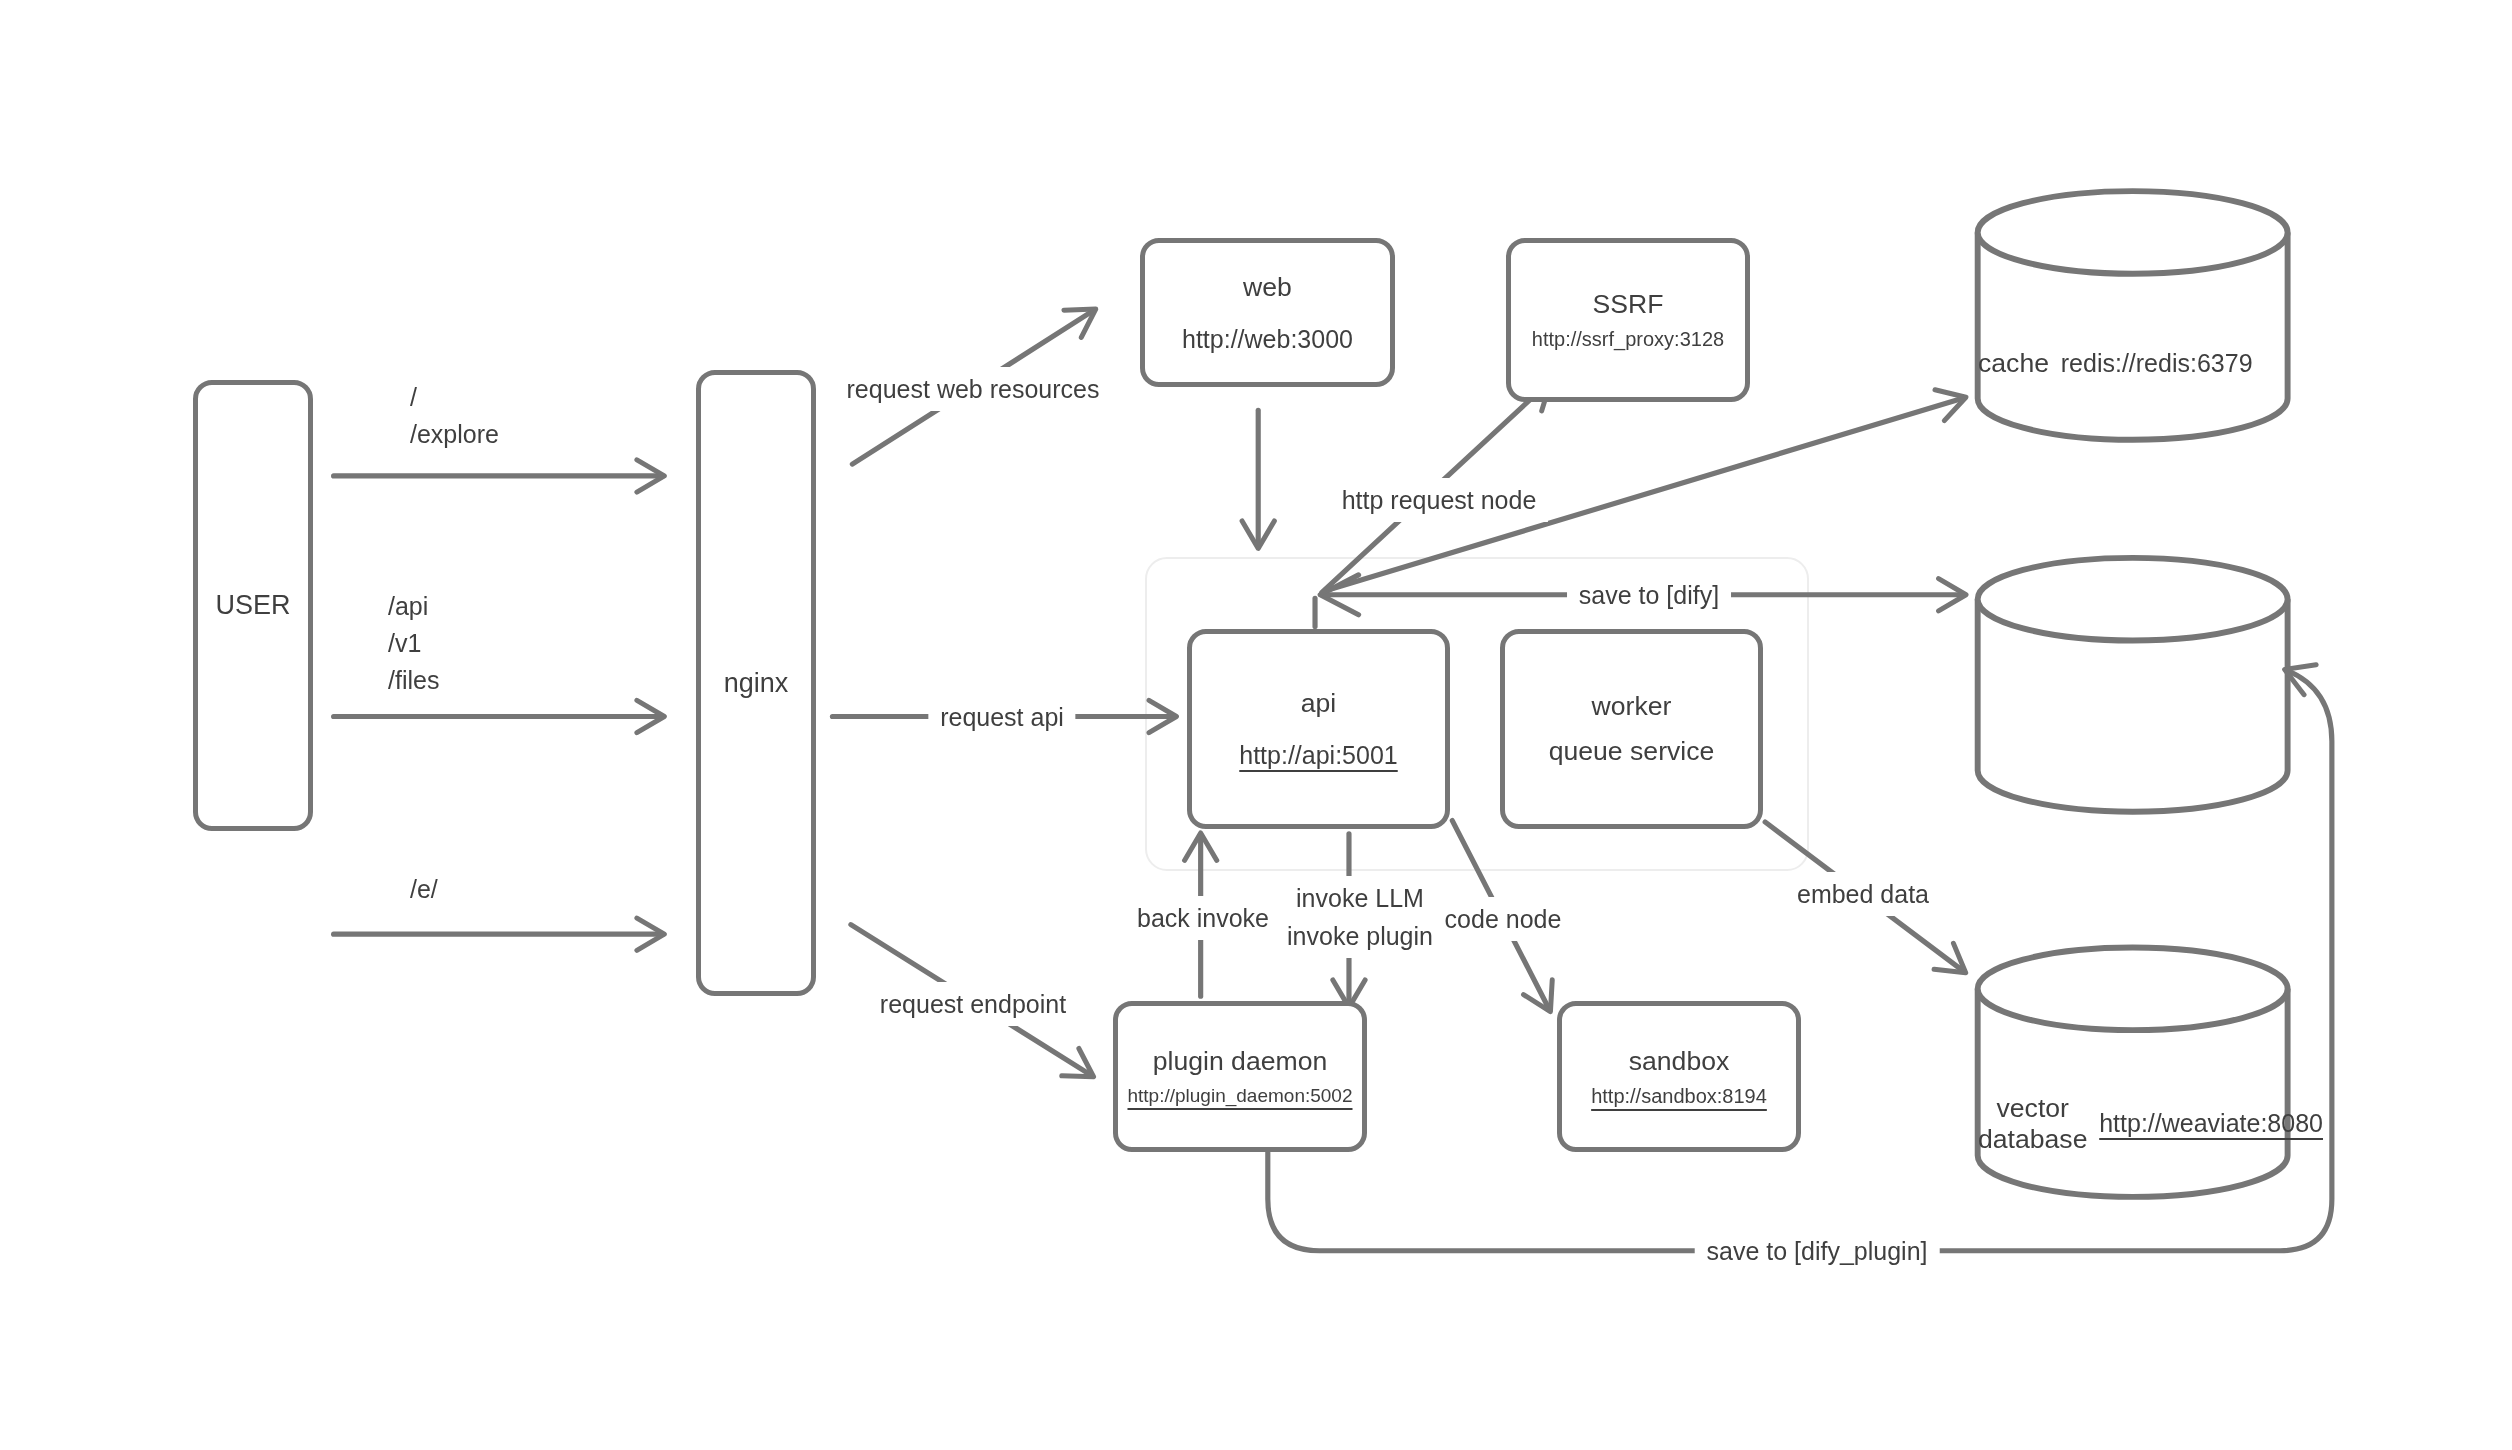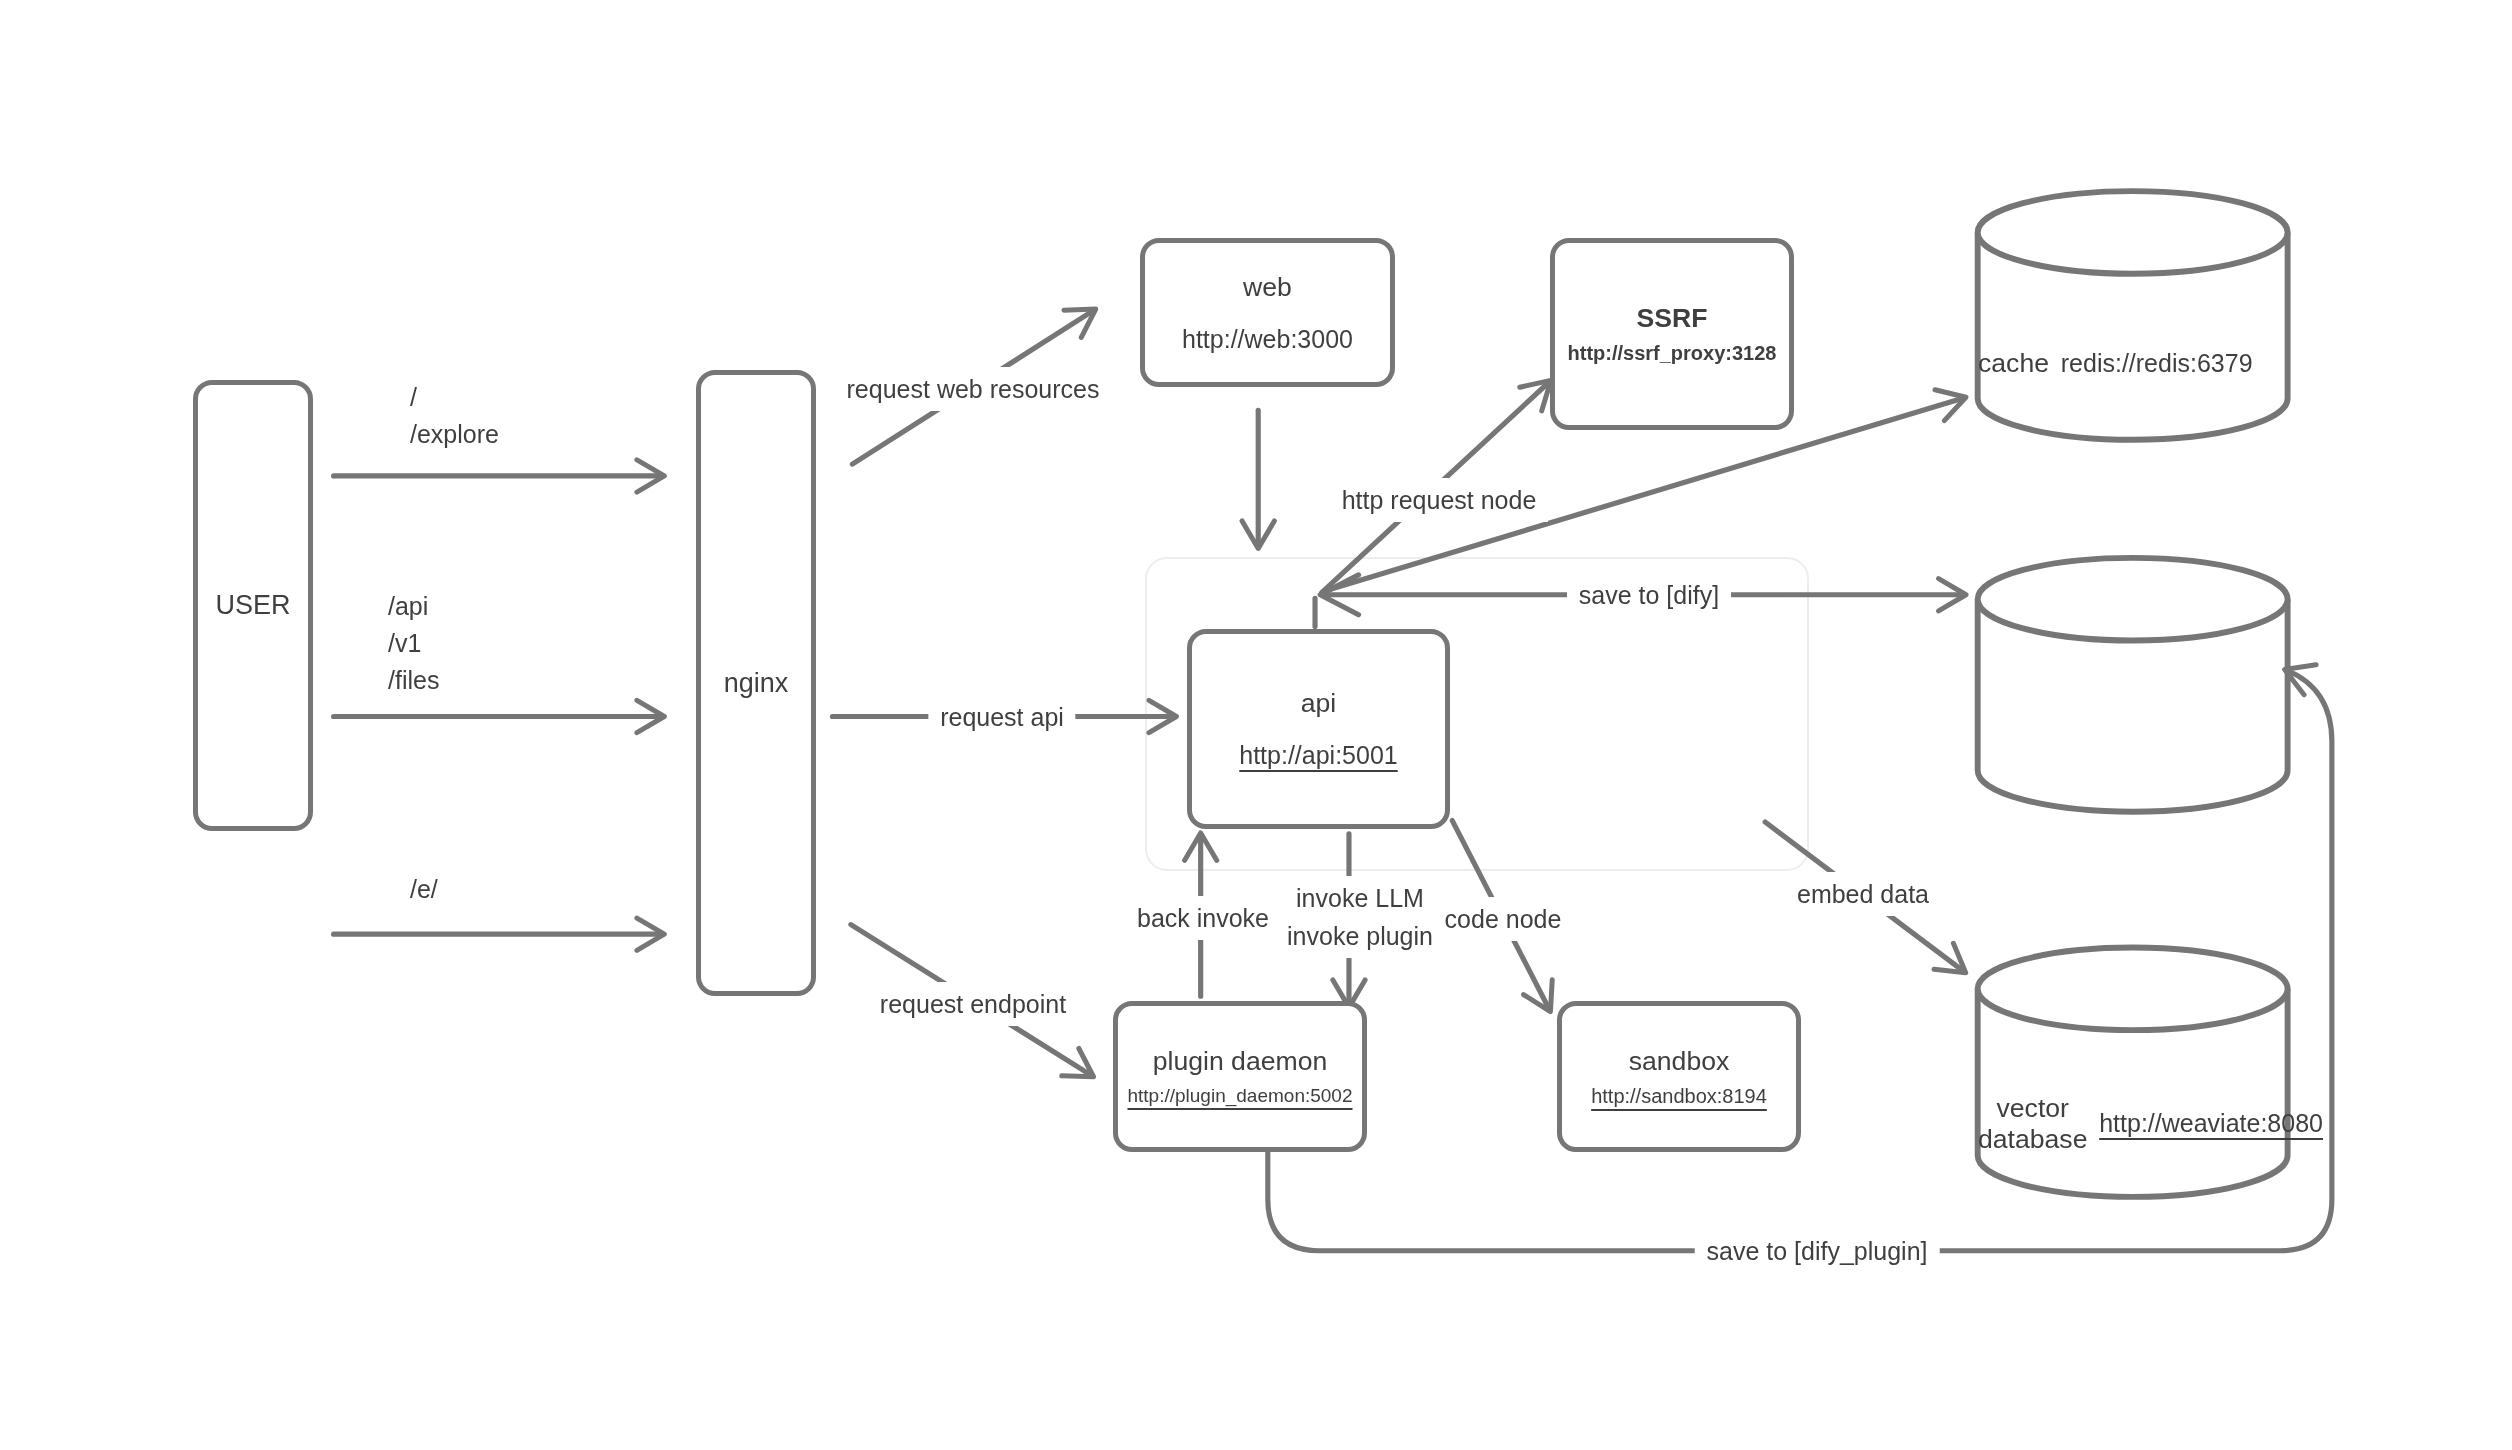--- a/index.html
+++ b/index.html
@@ -24,21 +24,21 @@
   .wire{fill:none;stroke:var(--line);stroke-width:7;stroke-linecap:round;stroke-linejoin:round;}
   .cyl{fill:#fff;stroke:var(--line);stroke-width:8;stroke-linejoin:round;}
 
   
   .node{position:absolute;background:#fff;border:5.9px solid var(--line);
         border-radius:19px;display:flex;flex-direction:column;align-items:center;
         justify-content:center;gap:22px;text-align:center;}
   #node-user{left:193px;top:380px;width:120px;height:451px;}
   #node-nginx{left:696px;top:370px;width:120px;height:626px;}
   #node-web{left:1140px;top:238px;width:255px;height:149px;}
-  #node-ssrf{left:1550px;top:238px;width:244px;height:192px;gap:7.4px;font-weight:bold;}
+  #node-ssrf{left:1506px;top:238px;width:244px;height:164px;gap:7.4px;}
   #node-api{left:1187px;top:629px;width:263px;height:200px;}
   #node-worker{left:1500px;top:629px;width:263px;height:200px;gap:13.3px;}
   #node-plugin-daemon{left:1113px;top:1001px;width:254px;height:151px;gap:8px;}
   #node-sandbox{left:1557px;top:1001px;width:244px;height:151px;gap:8px;}
 
   
   .cyl-label{position:absolute;width:310px;display:flex;flex-direction:row;
              align-items:center;gap:11.8px;text-align:center;}
   #cyl-cache-label{left:1978px;top:191px;height:249px;padding-top:96px;}
   #cyl-database-label{left:1978px;top:558px;height:254px;padding-top:90px;}
@@ -138,20 +138,24 @@
   <div class="node" id="node-ssrf">
     <span class="t-title">SSRF</span>
     <span class="t-sub-sm">http://ssrf_proxy:3128</span>
   </div>
 
   <div class="node" id="node-api">
     <span class="t-title">api</span>
     <span class="t-sub link">http://api:5001</span>
   </div>
 
+  <div class="node" id="node-worker">
+    <span class="t-title">worker</span>
+    <span class="t-title">queue service</span>
+  </div>
 
   <div class="node" id="node-plugin-daemon">
     <span class="t-title">plugin daemon</span>
     <span class="t-sub-xs link">http://plugin_daemon:5002</span>
   </div>
 
   <div class="node" id="node-sandbox">
     <span class="t-title">sandbox</span>
     <span class="t-sub-sm link">http://sandbox:8194</span>
   </div>

